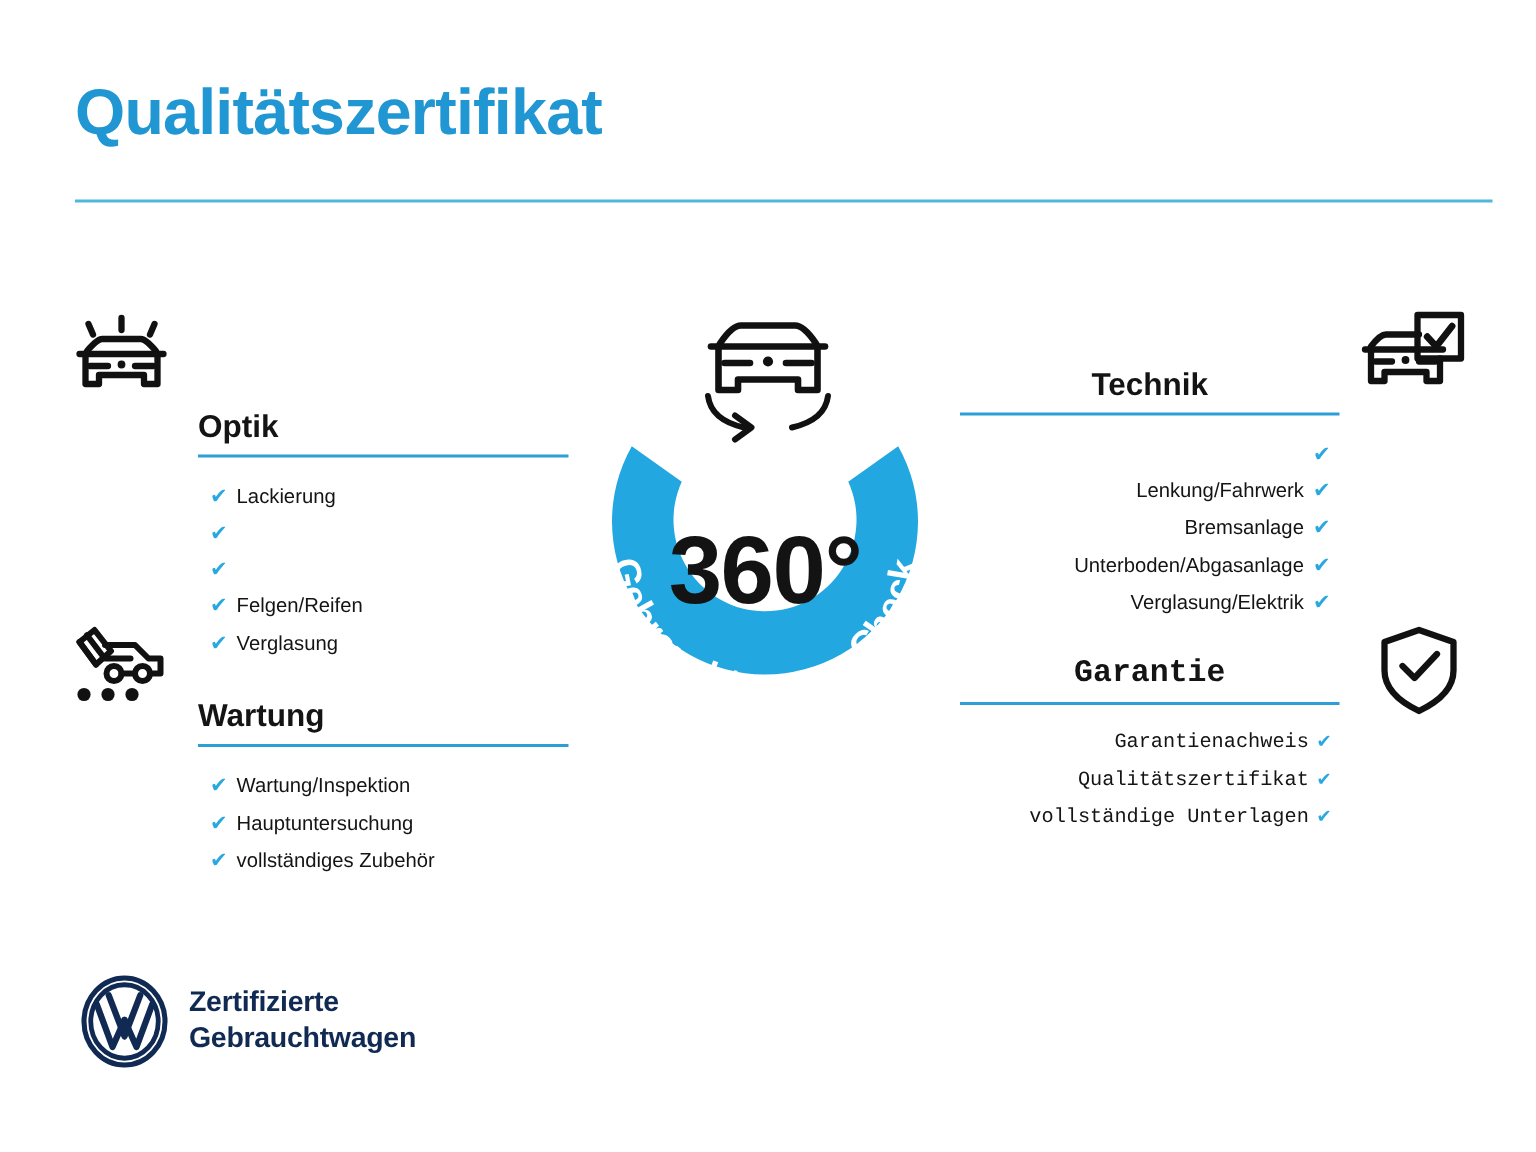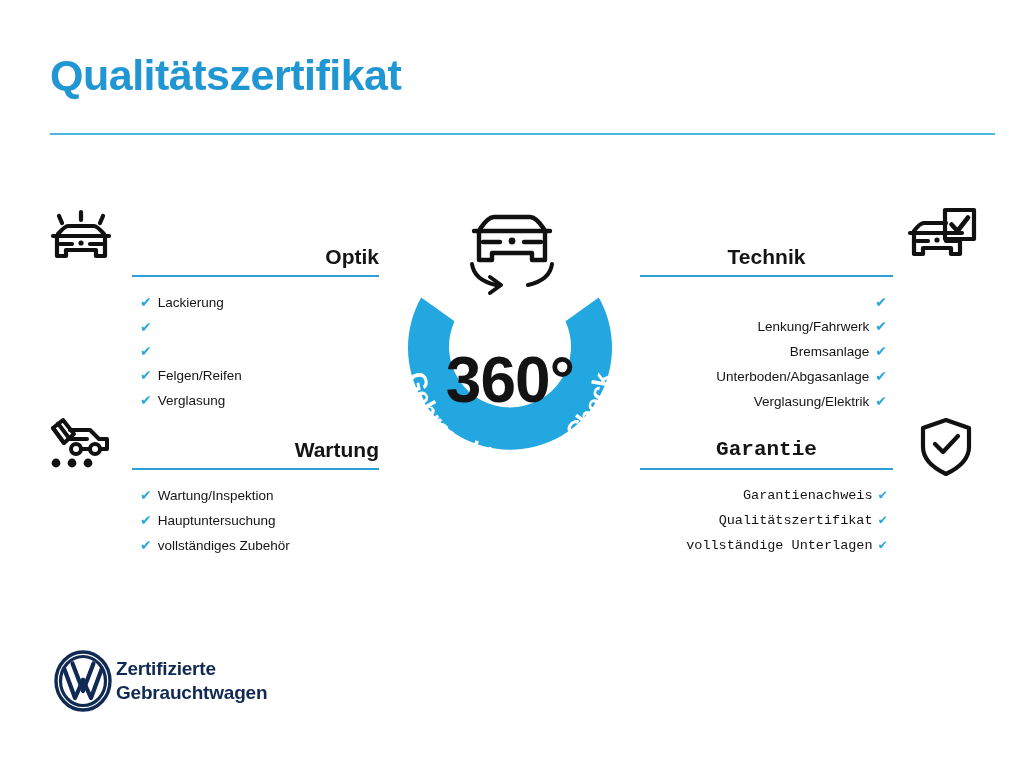--- a/index.html
+++ b/index.html
@@ -84,21 +84,21 @@
     gap: 6px;
   }
   .check {
     color: #29a8e0;
     font-size: 14px;
     font-weight: 700;
     line-height: 24px;
   }
 
   
-  .sec-left .section-title { text-align: right; }
+  .sec-left .section-title { text-align: left; margin-top: 28px; }
   .sec-left .item { justify-content: flex-start; padding-left: 8px; }
 
   
   .sec-right .section-title { text-align: center; }
   .sec-right .item { justify-content: flex-end; padding-right: 6px; }
 
   
   #sec-optik   { left: 132px; top: 243px; width: 247px; }
   #sec-wartung { left: 132px; top: 436px; width: 247px; }
   #sec-technik { left: 640px; top: 243px; width: 253px; }
@@ -142,21 +142,21 @@
     height: 96px;
   }
 
   
   .vw-block {
     position: absolute;
     left: 52px;
     top: 650px;
     display: flex;
     align-items: center;
-    gap: 2px;
+    gap: 12px;
   }
   .vw-wordmark {
     font-size: 19px;
     font-weight: 700;
     line-height: 24px;
     color: #102a53;
     letter-spacing: -0.2px;
   }
   .vw-wordmark span { display: block; white-space: nowrap; }
 </style>

